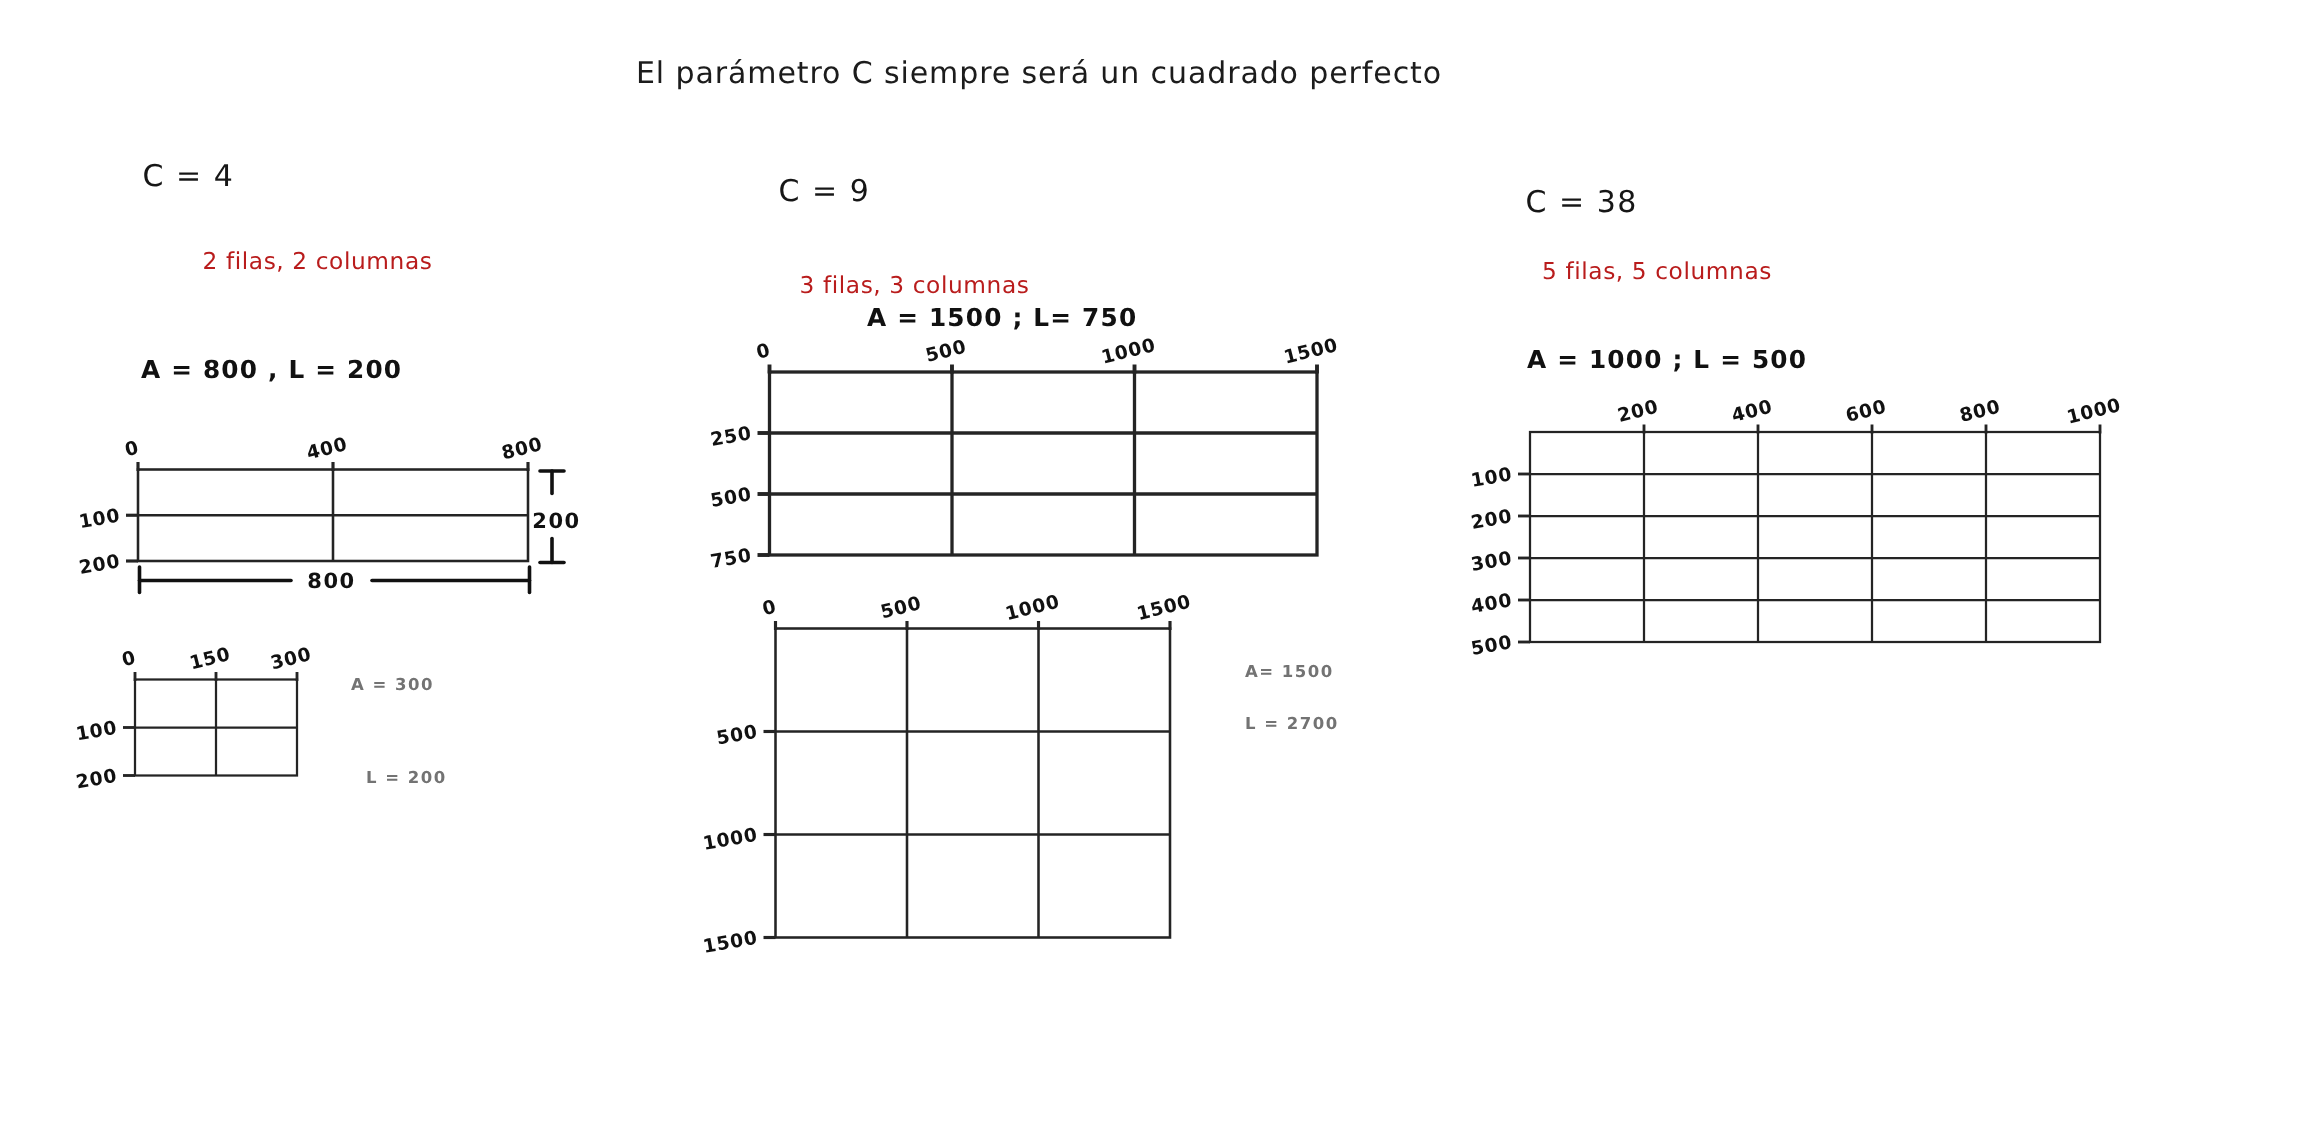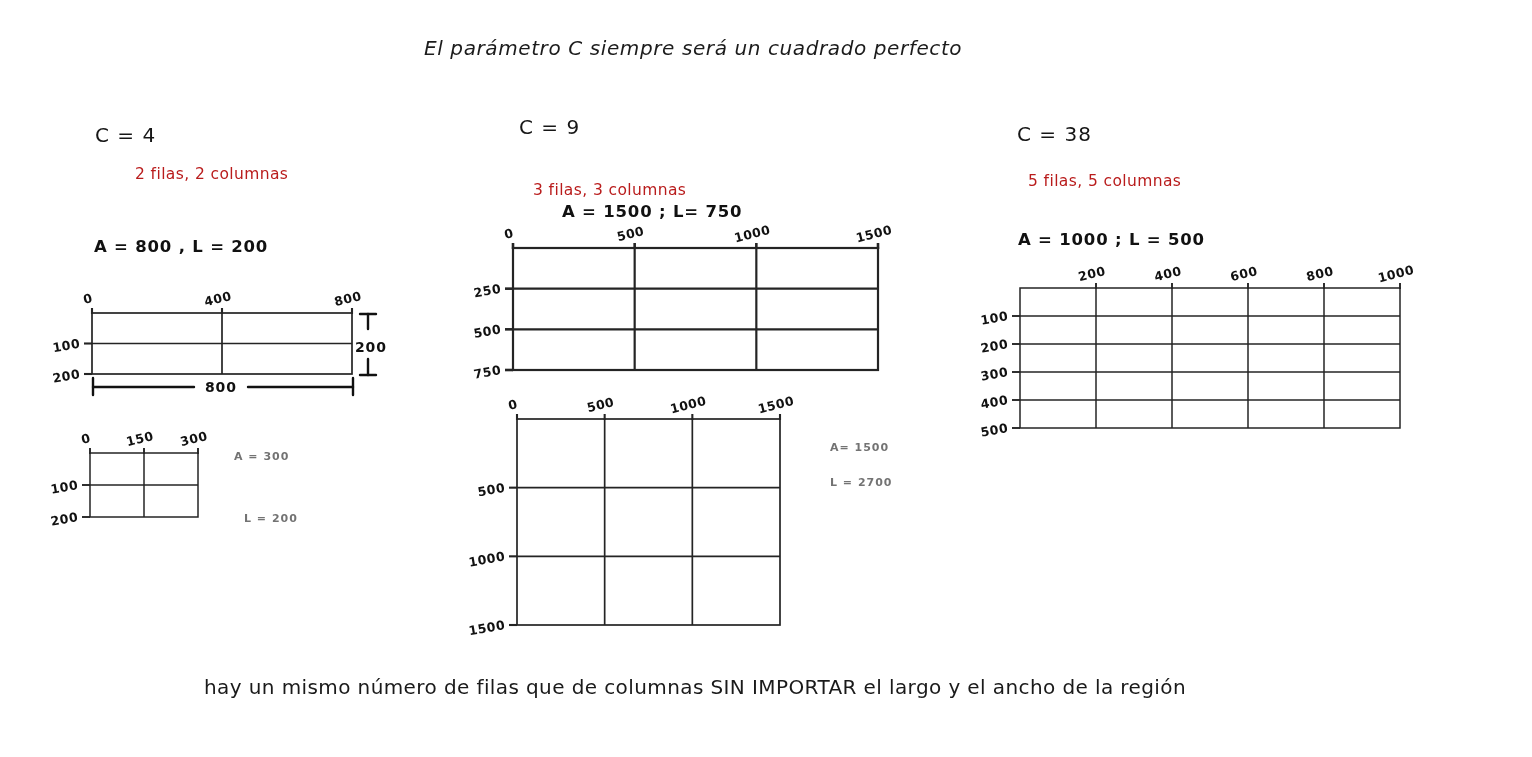--- a/index.html
+++ b/index.html
@@ -10,21 +10,20 @@
     background: #ffffff;
     font-family: "DejaVu Sans", sans-serif;
     color: #1f1f1f;
     overflow: hidden;
   }
   .abs { position: absolute; }
   .title {
     font-size: 20px;
     letter-spacing: 0.6px;
     color: #1c1c1c;
-    font-style: italic;
   }
   .heading {
     font-size: 20px;
     letter-spacing: 1px;
     color: #161616;
   }
   .subheading {
     font-size: 15.5px;
     letter-spacing: 0.4px;
     color: #b91c1c;
@@ -56,21 +55,21 @@
     fill: #111;
   }
 </style>
 </head>
 <body>
 
 <div class="canvas">
 
   <div class="abs title" style="left:424px; top:36px;">El parámetro C siempre será un cuadrado perfecto</div>
 
-  <div class="abs heading" style="left:95px; top:123px;">C = 4</div>
+  <div class="abs heading" style="left:95px; top:105px;">C = 4</div>
   <div class="abs subheading" style="left:135px; top:165px;">2 filas, 2 columnas</div>
   <div class="abs params" style="left:94px; top:237px;">A = 800 ,   L = 200</div>
 
   <div class="abs grid-box" style="left:92px; top:313px;"><svg width="260" height="61" style="overflow: visible;">
         <rect x="0" y="0" width="260" height="61" fill="none" stroke="#242424" stroke-width="1.7"></rect>
         <line x1="130" y1="0" x2="130" y2="61" stroke="#242424" stroke-width="1.7"></line>
         <line x1="0" y1="30.5" x2="260" y2="30.5" stroke="#242424" stroke-width="1.7"></line>
         <line x1="0" y1="-5" x2="0" y2="1" stroke="#242424" stroke-width="2.1"></line>
         <text x="-3" y="-10" fill="#111" font-size="12.5" font-weight="700" letter-spacing="0.5" text-anchor="middle" transform="rotate(-14 -3 -10)">0</text>
         <line x1="130" y1="-5" x2="130" y2="1" stroke="#242424" stroke-width="2.1"></line>
@@ -117,21 +116,21 @@
         <text x="-12" y="36" fill="#111" font-size="12.5" font-weight="700" letter-spacing="0.5" text-anchor="end" transform="rotate(-10 -12 32)">100</text>
         <line x1="-8" y1="64" x2="0" y2="64" stroke="#242424" stroke-width="1.9"></line>
         <text x="-12" y="68" fill="#111" font-size="12.5" font-weight="700" letter-spacing="0.5" text-anchor="end" transform="rotate(-10 -12 64)">200</text>
       </svg></div>
 
   <div class="abs annot" style="left:234px; top:450px;">A = 300</div>
   <div class="abs annot" style="left:244px; top:481px;margin-top:31px;">L = 200</div>
 
   <div class="abs heading" style="left:519px; top:115px;">C = 9</div>
   <div class="abs subheading" style="left:533px; top:164px;margin-top:17px;">3 filas, 3 columnas</div>
-  <div class="abs params" style="left:562px; top:202px;">A = 1500 ;   L= 750</div>
+  <div class="abs params" style="left:578px; top:202px;">A = 1500 ;   L= 750</div>
 
   <div class="abs grid-box" style="left:513px; top:248px;"><svg width="365" height="122" style="overflow: visible;">
         <rect x="0" y="0" width="365" height="122" fill="none" stroke="#242424" stroke-width="2.2"></rect>
         <line x1="121.66666666666667" y1="0" x2="121.66666666666667" y2="122" stroke="#242424" stroke-width="2.2"></line>
         <line x1="243.33333333333334" y1="0" x2="243.33333333333334" y2="122" stroke="#242424" stroke-width="2.2"></line>
         <line x1="0" y1="40.666666666666664" x2="365" y2="40.666666666666664" stroke="#242424" stroke-width="2.2"></line>
         <line x1="0" y1="81.33333333333333" x2="365" y2="81.33333333333333" stroke="#242424" stroke-width="2.2"></line>
         <line x1="0" y1="-5" x2="0" y2="1" stroke="#242424" stroke-width="2.6"></line>
         <text x="-3" y="-10" fill="#111" font-size="12.5" font-weight="700" letter-spacing="0.5" text-anchor="middle" transform="rotate(-14 -3 -10)">0</text>
         <line x1="121.6545" y1="-5" x2="121.6545" y2="1" stroke="#242424" stroke-width="2.6"></line>
@@ -202,15 +201,14 @@
         <line x1="-8" y1="56" x2="0" y2="56" stroke="#242424" stroke-width="1.9"></line>
         <text x="-12" y="60" fill="#111" font-size="12.5" font-weight="700" letter-spacing="0.5" text-anchor="end" transform="rotate(-10 -12 56)">200</text>
         <line x1="-8" y1="84" x2="0" y2="84" stroke="#242424" stroke-width="1.9"></line>
         <text x="-12" y="88" fill="#111" font-size="12.5" font-weight="700" letter-spacing="0.5" text-anchor="end" transform="rotate(-10 -12 84)">300</text>
         <line x1="-8" y1="112" x2="0" y2="112" stroke="#242424" stroke-width="1.9"></line>
         <text x="-12" y="116" fill="#111" font-size="12.5" font-weight="700" letter-spacing="0.5" text-anchor="end" transform="rotate(-10 -12 112)">400</text>
         <line x1="-8" y1="140" x2="0" y2="140" stroke="#242424" stroke-width="1.9"></line>
         <text x="-12" y="144" fill="#111" font-size="12.5" font-weight="700" letter-spacing="0.5" text-anchor="end" transform="rotate(-10 -12 140)">500</text>
       </svg></div>
 
-  <div class="abs footer-line" style="left:204px; top:675px;">hay un mismo número de filas que de columnas SIN IMPORTAR el largo y el ancho de la región</div>
 
 </div>
 
 </body></html>

